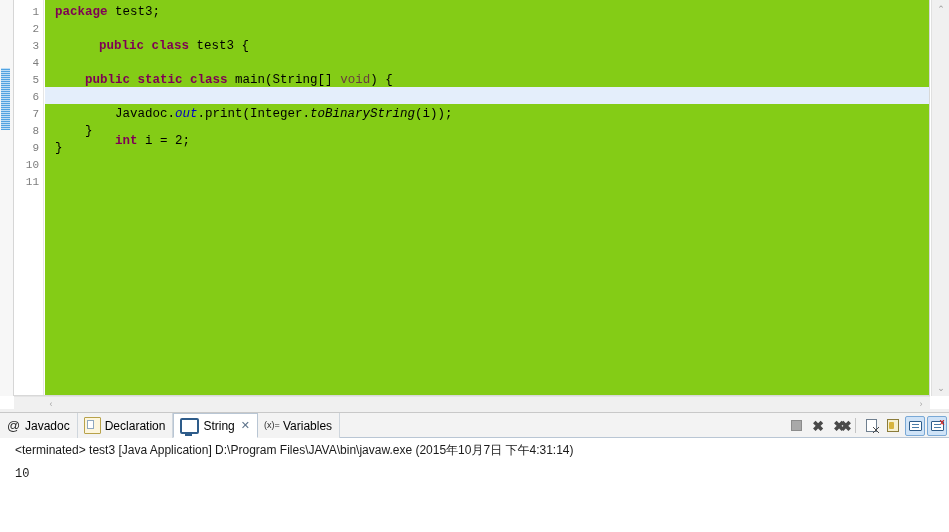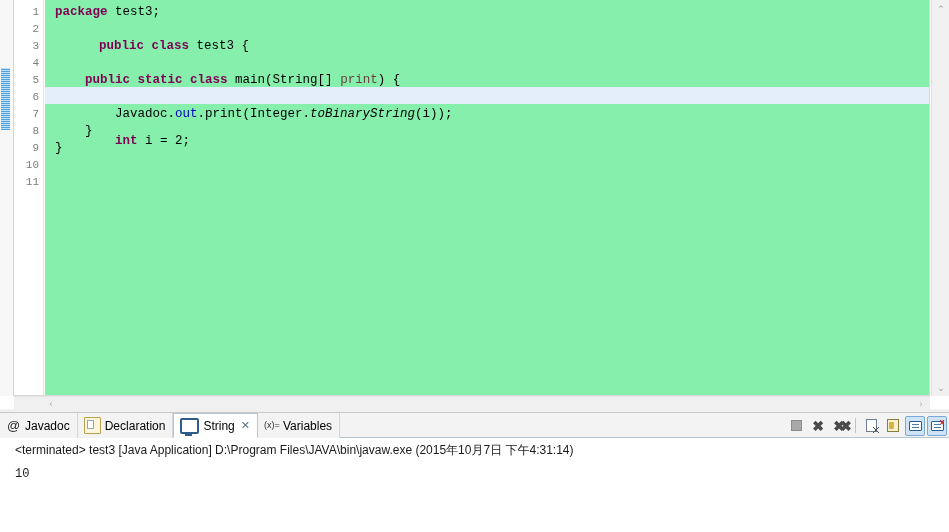--- a/index.html
+++ b/index.html
@@ -92,21 +92,21 @@
     position: absolute;
     left: 1.5px; top: 4px;
     width: 6px; height: 1px;
     background: #5a87b5;
   }
 
   #code-area {
     position: absolute;
     left: 31px; top: 0;
     right: 0; bottom: 0;
-    background: #86efac;
+    background: #84cc16;
   }
   .current-line-hl {
     position: absolute;
     left: 0;
     top: 87px;
     width: 885px;
     height: 17px;
     background: #e4eefb;
   }
   .codeline {
@@ -114,21 +114,21 @@
     left: 10px;
     height: 17px;
     line-height: 17px;
     white-space: pre;
     font-family: "Liberation Mono", "DejaVu Sans Mono", monospace;
     font-size: 12.5px;
     color: #000000;
   }
   .kw   { color: #7f0055; font-weight: bold; }
   .param{ color: #6a3e3e; }
-  .field{ color: #0000c0; }
+  .field{ color: #0000c0; font-style: italic; }
   .meth { color: #000000; font-style: italic; }
   .plain{ color: #000000; }
 
   
   #v-scroll {
     position: absolute;
     right: 0; top: 0;
     width: 18px; height: 396px;
     background: #f0f0f0;
     border-left: 1px solid #e0e0e0;
@@ -352,21 +352,21 @@
           <div class="linenum" style="top: 123px;">8</div>
           <div class="linenum" style="top: 140px;">9</div>
           <div class="linenum" style="top: 157px;">10</div>
           <div class="linenum" style="top: 174px;">11</div>
         </div>
       <div id="fold-marker"></div>
       <div id="code-area">
         <div class="current-line-hl"></div>
       <div class="codeline" style="top: 4px;"><span class="kw">package</span><span class="plain"> test3;</span></div>
           <div class="codeline" style="top: 38px; margin-left: 44px;"><span class="kw">public</span><span class="plain"> </span><span class="kw">class</span><span class="plain"> test3 {</span></div>
-          <div class="codeline" style="top: 72px;"><span class="plain">    </span><span class="kw">public</span><span class="plain"> </span><span class="kw">static</span><span class="plain"> </span><span class="kw">class</span><span class="plain"> main(String[] </span><span class="param">print</span><span class="plain">) {</span></div>
+          <div class="codeline" style="top: 72px;"><span class="plain">    </span><span class="kw">public</span><span class="plain"> </span><span class="kw">static</span><span class="plain"> </span><span class="kw">class</span><span class="plain"> main(String[] </span><span class="param">void</span><span class="plain">) {</span></div>
           <div class="codeline" style="top: 89px; margin-top: 44px;"><span class="plain">        </span><span class="kw">int</span><span class="plain"> i = 2;</span></div>
           <div class="codeline" style="top: 106px;"><span class="plain">        Javadoc.</span><span class="field">out</span><span class="plain">.print(Integer.</span><span class="meth">toBinaryString</span><span class="plain">(i));</span></div>
           <div class="codeline" style="top: 123px;"><span class="plain">    }</span></div>
           <div class="codeline" style="top: 140px;"><span class="plain">}</span></div>
         </div>
     </div>
 
     <div id="v-scroll">
       <div class="sb-arrow sb-up">⌃</div>
       <div class="sb-arrow sb-down">⌄</div>

